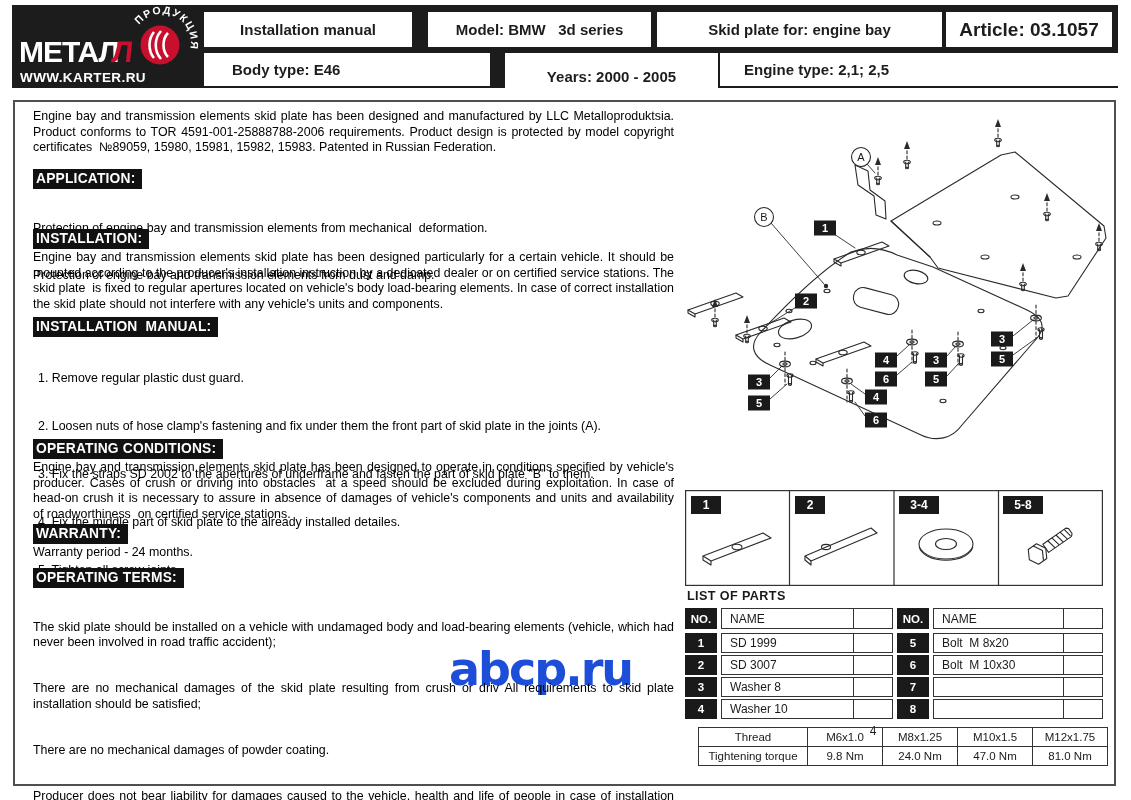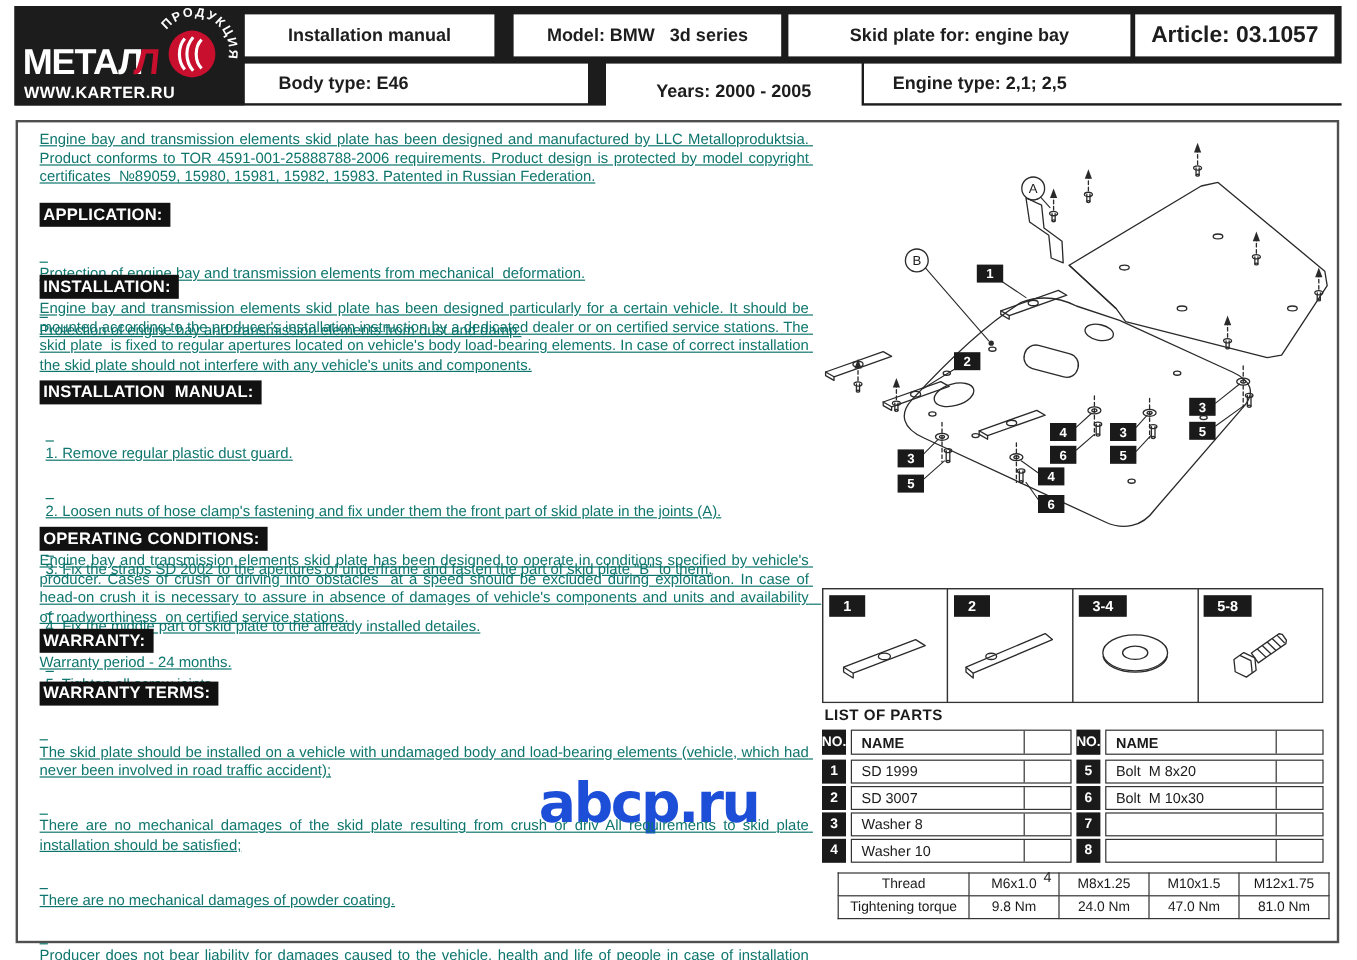--- a/index.html
+++ b/index.html
@@ -5,38 +5,38 @@
   html,body{margin:0;padding:0;background:#ffffff;}
   body{width:1131px;height:800px;position:relative;font-family:"Liberation Sans",sans-serif;color:#1a1a1a;overflow:hidden;}
   .abs{position:absolute;}
   
   .hdr-band{left:12px;top:5px;width:1106px;height:83px;background:#1c1c1c;}
   .hcell{position:absolute;background:#ffffff;display:flex;align-items:center;font-weight:bold;font-size:15px;white-space:pre;color:#1d1d1d;}
   .hc-center{justify-content:center;}
   
   .main-frame{left:13px;top:100px;width:1103px;height:686px;border:2px solid #4f4f4f;box-sizing:border-box;}
   
-  .body-txt{font-size:12.4px;line-height:15.6px;color:#0f766e;white-space:pre-wrap;text-decoration:underline;}
+  .body-txt{font-size:12.4px;line-height:15.6px;color:#000000;white-space:pre-wrap;}
   .just{text-align:justify;}
   .sec-head{display:inline-block;background:#111111;color:#ffffff;font-weight:bold;font-size:13.8px;line-height:17px;padding:1px 7px 2px 3px;letter-spacing:.2px;white-space:pre;}
   .steps div{margin:0;}
   
   .wm{font-family:"DejaVu Sans",sans-serif;font-size:46px;font-weight:bold;color:#1d4ed8;letter-spacing:-2px;}
   
   .parts-wrap{left:685px;top:589px;width:420px;}
   .parts-title{font-size:12.6px;font-weight:bold;letter-spacing:.4px;margin:0 0 5px 2px;}
   .ptables{display:flex;}
   .ptable{width:208px;margin-right:4px;}
   .prow{display:flex;height:20px;margin-bottom:2px;}
   .prow.phead{height:21px;margin-bottom:4px;}
-  .pno{width:20px;background:#1a1a1a;color:#fff;font-weight:bold;font-size:11.5px;display:flex;align-items:center;justify-content:center;margin-right:4px;}
+  .pno{width:32px;background:#1a1a1a;color:#fff;font-weight:bold;font-size:11.5px;display:flex;align-items:center;justify-content:center;margin-right:4px;}
   .pcells{flex:1;border:1.4px solid #333;display:flex;background:#fff;}
   .pname{flex:1;border-right:1.4px solid #333;padding-left:8px;display:flex;align-items:center;font-size:12px;white-space:pre;}
   .pqty{width:38px;display:flex;align-items:center;justify-content:center;font-size:12px;margin-top:31px;}
-  .phead .pname,.phead .pqty{font-weight:bold;}
+  .phead .pname,.phead .pqty{font-weight:normal;}
   
   .torque{left:698px;top:727px;border-collapse:collapse;}
   .torque td{border:1.4px solid #333;height:18px;font-size:11.5px;text-align:center;padding:0 4px;min-width:66px;}
   .torque td.tc0{width:100px;}
   svg text{font-family:"Liberation Sans",sans-serif;}
 </style>
 </head>
 <body>
 
 <div class="abs hdr-band">
@@ -92,21 +92,21 @@
   <div>4. Fix the middle part of skid plate to the already installed detailes.</div>
   <div>5. Tighten all screw joints.</div>
 </div>
 
 <div class="abs" style="left:33px;top:439px"><span class="sec-head">OPERATING CONDITIONS:</span></div>
 <div class="abs body-txt just" style="left:33px;top:460px;width:641px">Engine bay and transmission elements skid plate has been designed to operate in conditions specified by vehicle's producer. Cases of crush or driving into obstacles  at a speed should be excluded during exploitation. In case of head-on crush it is necessary to assure in absence of damages of vehicle's components and units and availability   of roadworthiness  on certified service stations.</div>
 
 <div class="abs" style="left:33px;top:524px"><span class="sec-head">WARRANTY:</span></div>
 <div class="abs body-txt" style="left:33px;top:545px;width:641px">Warranty period - 24 months.</div>
 
-<div class="abs" style="left:33px;top:568px"><span class="sec-head">WARRANTY TERMS:</span></div>
+<div class="abs" style="left:33px;top:568px"><span class="sec-head">OPERATING TERMS:</span></div>
 <div class="abs body-txt" style="left:33px;top:589px;width:641px;line-height:15.4px">
   <div class="just">The skid plate should be installed on a vehicle with undamaged body and load-bearing elements (vehicle, which had never been involved in road traffic accident);</div>
   <div class="just">There are no mechanical damages of the skid plate resulting from crush or driv All requirements to skid plate installation should be satisfied;</div>
   <div>There are no mechanical damages of powder coating.</div>
   <div class="just">Producer does not bear liability for damages caused to the vehicle, health and life of people in case of installation and exploitation terms violation.   Producer has a right to introduce changes into the skid plate construction.</div>
 </div>
 
 <svg class="abs" style="left:685px;top:105px" width="432" height="385" viewBox="0 0 432 385">
   <defs>
     <g id="fup">

